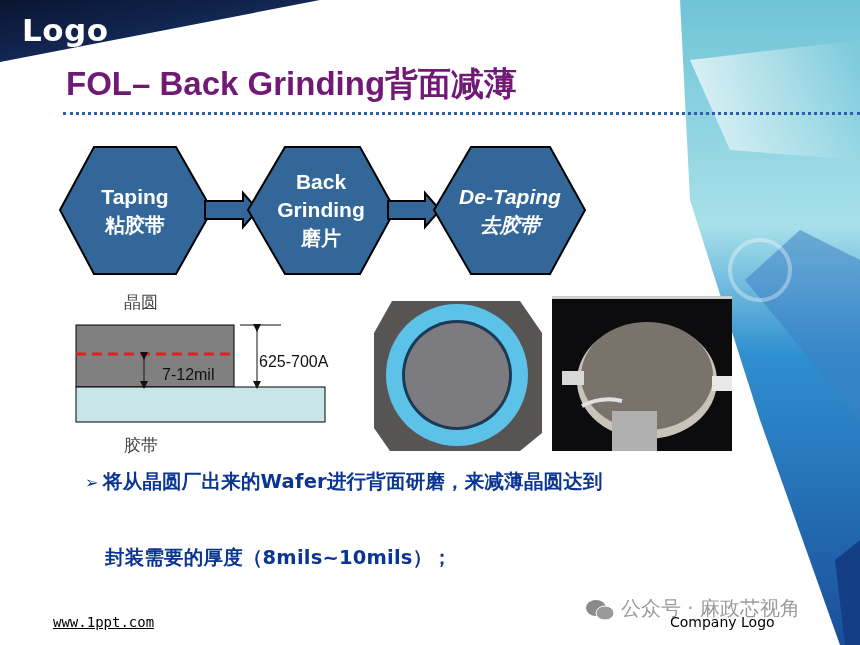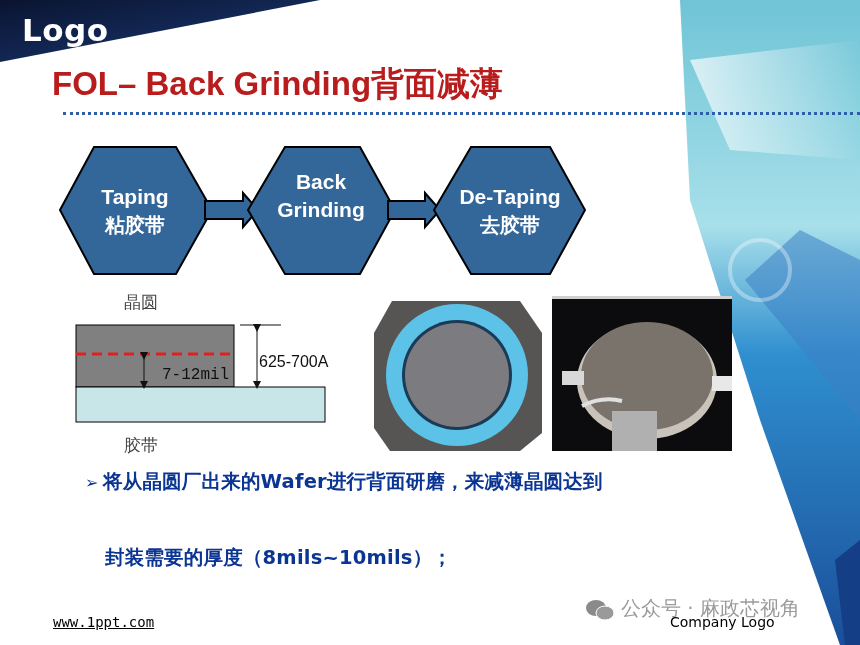--- a/index.html
+++ b/index.html
@@ -5,21 +5,21 @@
   html, body { margin: 0; padding: 0; }
   body { width: 860px; height: 645px; position: relative; overflow: hidden; background: #ffffff; font-family: "Liberation Sans", "DejaVu Sans", sans-serif; }
 
   
   .banner { position: absolute; left: 0; top: 0; width: 860px; height: 70px; }
   .logo-text { position: absolute; left: 22px; top: 12px; font-family: "DejaVu Sans", sans-serif; font-weight: bold; font-size: 31px; color: #ffffff; letter-spacing: 0.5px; }
 
   
   .deco { position: absolute; left: 0; top: 0; width: 860px; height: 645px; pointer-events: none; }
 
-  .title { position: absolute; left: 52px; top: 62px; font-size: 33px; font-weight: bold; color: #b91c1c; white-space: nowrap; font-family: "Liberation Sans", sans-serif; }
+  .title { position: absolute; left: 66px; top: 62px; font-size: 33px; font-weight: bold; color: #701a75; white-space: nowrap; font-family: "Liberation Sans", sans-serif; }
   .title .cn { font-family: "DejaVu Serif", serif; font-weight: bold; }
   .dots { position: absolute; left: 63px; top: 112px; width: 797px; height: 0; border-top: 3px dotted #2e5fa6; }
 
   
   .flow { position: absolute; left: 0; top: 0; width: 860px; height: 290px; }
   .hex-label { position: absolute; color: #ffffff; font-weight: bold; font-size: 21px; text-align: center; line-height: 28px; width: 140px; }
   .hex-label .cn { font-family: "DejaVu Sans", sans-serif; font-weight: bold; font-size: 20px; display: block; }
 
   
   .diag { position: absolute; left: 0; top: 0; width: 860px; height: 460px; }
@@ -86,43 +86,44 @@
     <polygon points="434,210 471,147 550,147 585,210 550,274 471,274"></polygon>
   </g>
 </svg>
 <div class="hex-label" style="left:65px; top:183px;">
   <span>Taping</span>
   <span class="cn">粘胶带</span>
 </div>
 <div class="hex-label" style="left:251px; top:168px;">
   <span style="display:block">Back</span>
   <span style="display:block">Grinding</span>
+  <span class="cn">磨片</span>
 </div>
-<div class="hex-label" style="left:440px; top:183px;">
+<div class="hex-label" style="left:440px; top:183px;font-style:italic;">
   <span>De-Taping</span>
   <span class="cn">去胶带</span>
 </div>
 
 <svg class="diag" viewBox="0 0 860 460">
   <defs>
     <marker id="ah" markerWidth="8" markerHeight="8" refX="4" refY="4" orient="auto">
       <path d="M0,0 L8,4 L0,8 z" fill="#111"></path>
     </marker>
   </defs>
   <rect x="76" y="325" width="158" height="62" fill="#808080" stroke="#000" stroke-width="1"></rect>
   <rect x="76" y="387" width="249" height="35" fill="#c8e6e8" stroke="#000" stroke-width="1"></rect>
   <line x1="76" y1="354" x2="236" y2="354" stroke="#e02020" stroke-width="3" stroke-dasharray="10,6"></line>
   <line x1="144" y1="356" x2="144" y2="385" stroke="#111" stroke-width="1" marker-start="url(#ah)" marker-end="url(#ah)"></line>
   <line x1="240" y1="325" x2="281" y2="325" stroke="#111" stroke-width="1"></line>
   <line x1="257" y1="328" x2="257" y2="385" stroke="#111" stroke-width="1" marker-start="url(#ah)" marker-end="url(#ah)"></line>
 </svg>
 <div class="diag-label" style="left:124px; top:291px;">晶圆</div>
 <div class="diag-label" style="left:124px; top:434px;">胶带</div>
 <div class="dim-label" style="left:259px; top:353px;">625-700A</div>
-<div class="dim-label" style="left:162px; top:366px;font-family:Liberation Mono, monospace;">7-12mil</div>
+<div class="dim-label" style="left:162px; top:366px;">7-12mil</div>
 
 <svg class="photo" style="left:370px; top:293px;" width="175" height="158" viewBox="0 0 175 158">
   <polygon points="22,8 150,8 172,40 172,140 150,158 20,158 4,135 4,40" fill="#575454"></polygon>
   <circle cx="87" cy="82" r="71" fill="#5cc2e8"></circle>
   <circle cx="87" cy="82" r="55" fill="#1a3a55"></circle>
   <circle cx="87" cy="82" r="52" fill="#7c7c80"></circle>
 </svg>
 
 <svg class="photo" style="left:552px; top:296px;" width="180" height="155" viewBox="0 0 180 155">
   <rect width="180" height="155" fill="#0c0c0e"></rect>

